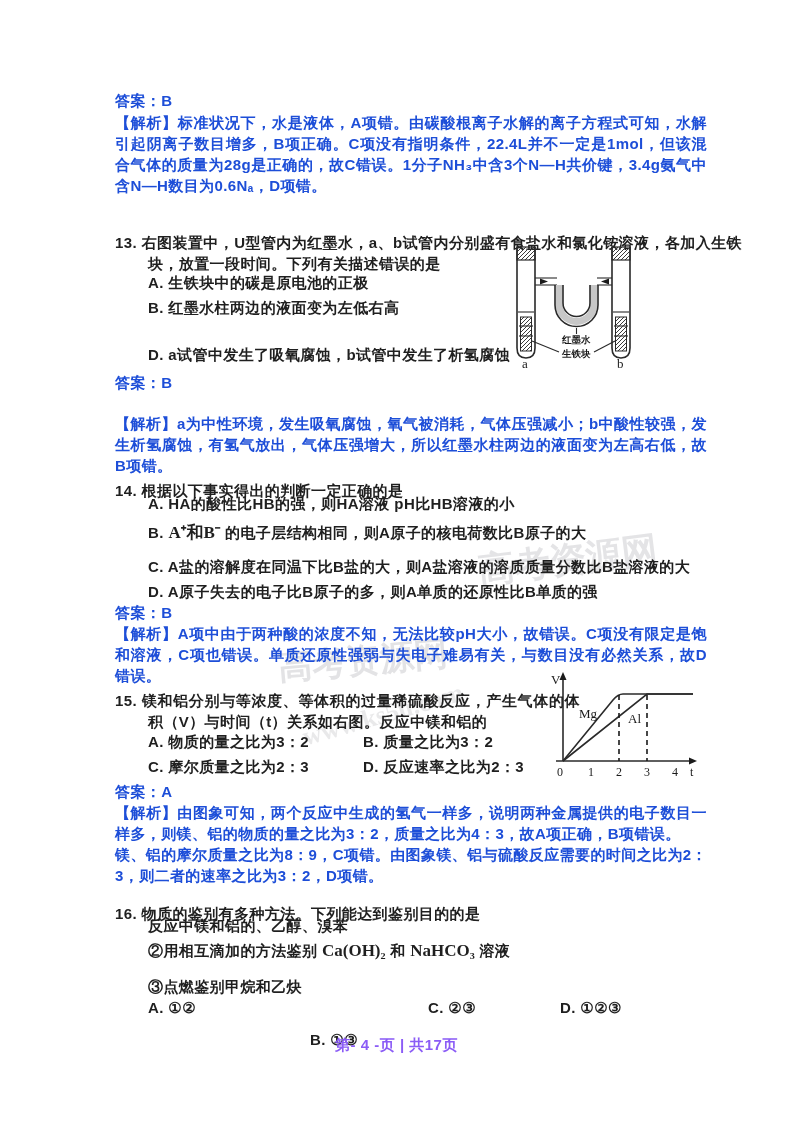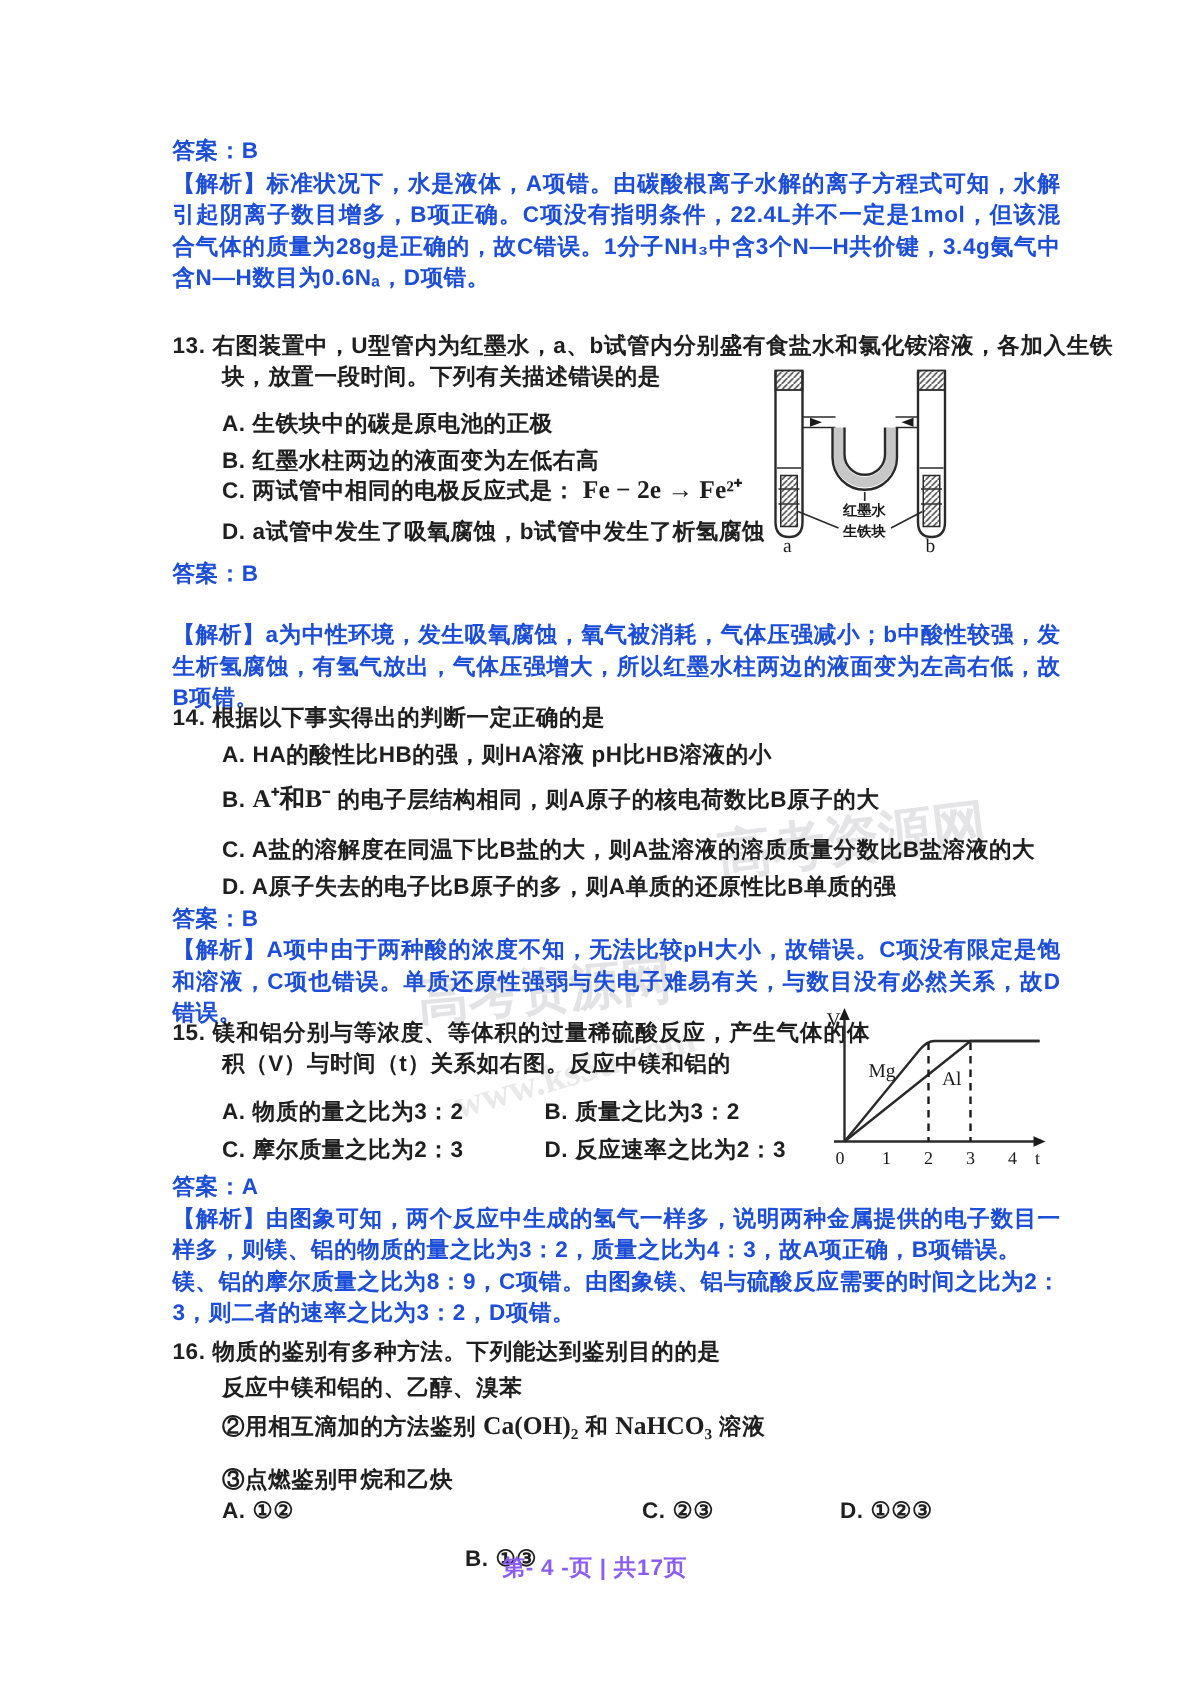--- a/index.html
+++ b/index.html
@@ -6,21 +6,21 @@
   #page {
     position:relative; width:793px; height:1122px; background:#ffffff;
     overflow:hidden; font-family:"Liberation Sans", sans-serif;
   }
   .blk { position:absolute; }
   .txt {
     color:#1f1f1f; font-size:15px; line-height:21px; font-weight:600;
     letter-spacing:.4px; text-align:justify;
   }
   .red { color:#1d4ed8; }
-  .stem { padding-left:33px; text-indent:-33px; }
+  .stem { padding-left:33px; text-indent:-33px;margin-top:12px; }
   .eq { font-family:"Liberation Serif", serif; font-size:17px; font-weight:700; letter-spacing:0; }
   .optrow { display:flex; }
   .wm { position:absolute; color:rgba(195,195,200,.45); font-weight:700; pointer-events:none; white-space:nowrap; }
   #wm1 { left:478px; top:536px; font-size:36px; transform:rotate(-7deg); }
   #wm2 { left:278px; top:638px; font-size:34px; transform:rotate(-5deg); color:rgba(200,200,204,.5); }
   #wm3 { left:300px; top:700px; font-size:26px; transform:rotate(-16deg); color:rgba(202,202,206,.42); font-family:"Liberation Serif", serif; }
   .svg-line { stroke:#2a2a2a; stroke-width:1.6; fill:none; }
   .svg-thin { stroke:#2a2a2a; stroke-width:1.1; fill:none; }
   .svg-label { font-size:9.5px; font-weight:700; fill:#1a1a1a; }
   .svg-serif { font-family:"Liberation Serif", serif; fill:#1a1a1a; }
@@ -35,24 +35,20 @@
   <div class="wm" id="wm1">高考资源网</div>
   <div class="wm" id="wm2">高考资源网</div>
   <div class="wm" id="wm3">www.ks5u.com</div>
 
   <div class="blk txt red" style="left:115px; top:90px;">答案：B</div>
   <div class="blk txt red" style="left:115px; top:112px; width:592px;">【解析】标准状况下，水是液体，A项错。由碳酸根离子水解的离子方程式可知，水解引起阴离子数目增多，B项正确。C项没有指明条件，22.4L并不一定是1mol，但该混合气体的质量为28g是正确的，故C错误。1分子NH₃中含3个N—H共价键，3.4g氨气中含N—H数目为0.6Nₐ，D项错。</div>
 
   <div class="blk txt stem" style="left:115px; top:220px; width:594px;">13. 右图装置中，U型管内为红墨水，a、b试管内分别盛有食盐水和氯化铵溶液，各加入生铁块，放置一段时间。下列有关描述错误的是</div>
   <div class="blk txt" style="left:148px; top:272px;">A. 生铁块中的碳是原电池的正极</div>
   <div class="blk txt" style="left:148px; top:297px;">B. 红墨水柱两边的液面变为左低右高</div>
-  <div class="blk txt" style="left:148px; top:316px;">
-    <span>C. 两试管中相同的电极反应式是：</span>
-    <span class="eq">Fe − 2e → Fe²⁺</span>
-  </div>
   <div class="blk txt" style="left:148px; top:344px;">D. a试管中发生了吸氧腐蚀，b试管中发生了析氢腐蚀</div>
 
   <svg class="blk" style="left:505px; top:244px;" width="137" height="126" viewBox="0 0 137 126">
     <defs>
       <pattern id="hatch" patternUnits="userSpaceOnUse" width="4" height="4">
         <path d="M0,4 L4,0" stroke="#3a3a3a" stroke-width="1"></path>
       </pattern>
     </defs>
 
     <rect x="12" y="3" width="18" height="13" fill="url(#hatch)" stroke="#2a2a2a" stroke-width="1.2"></rect>

